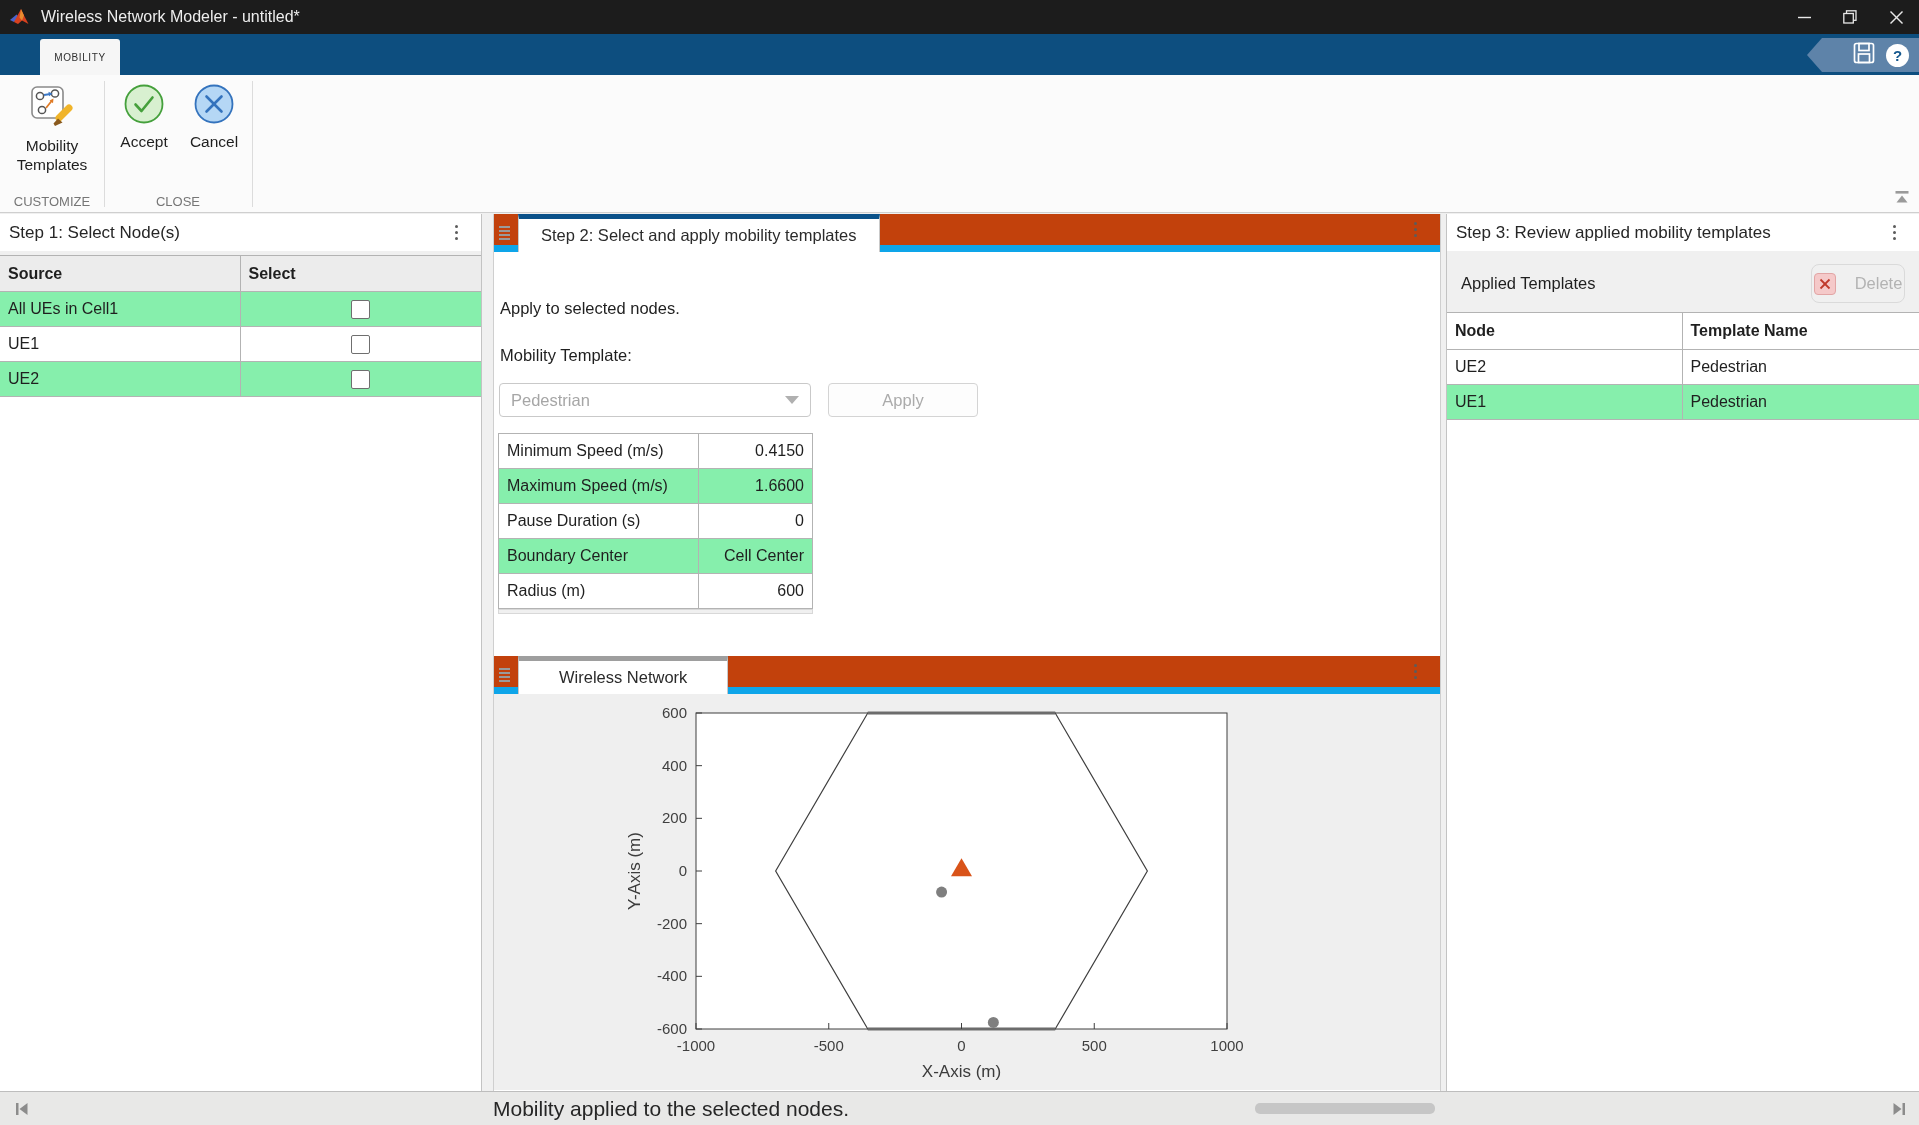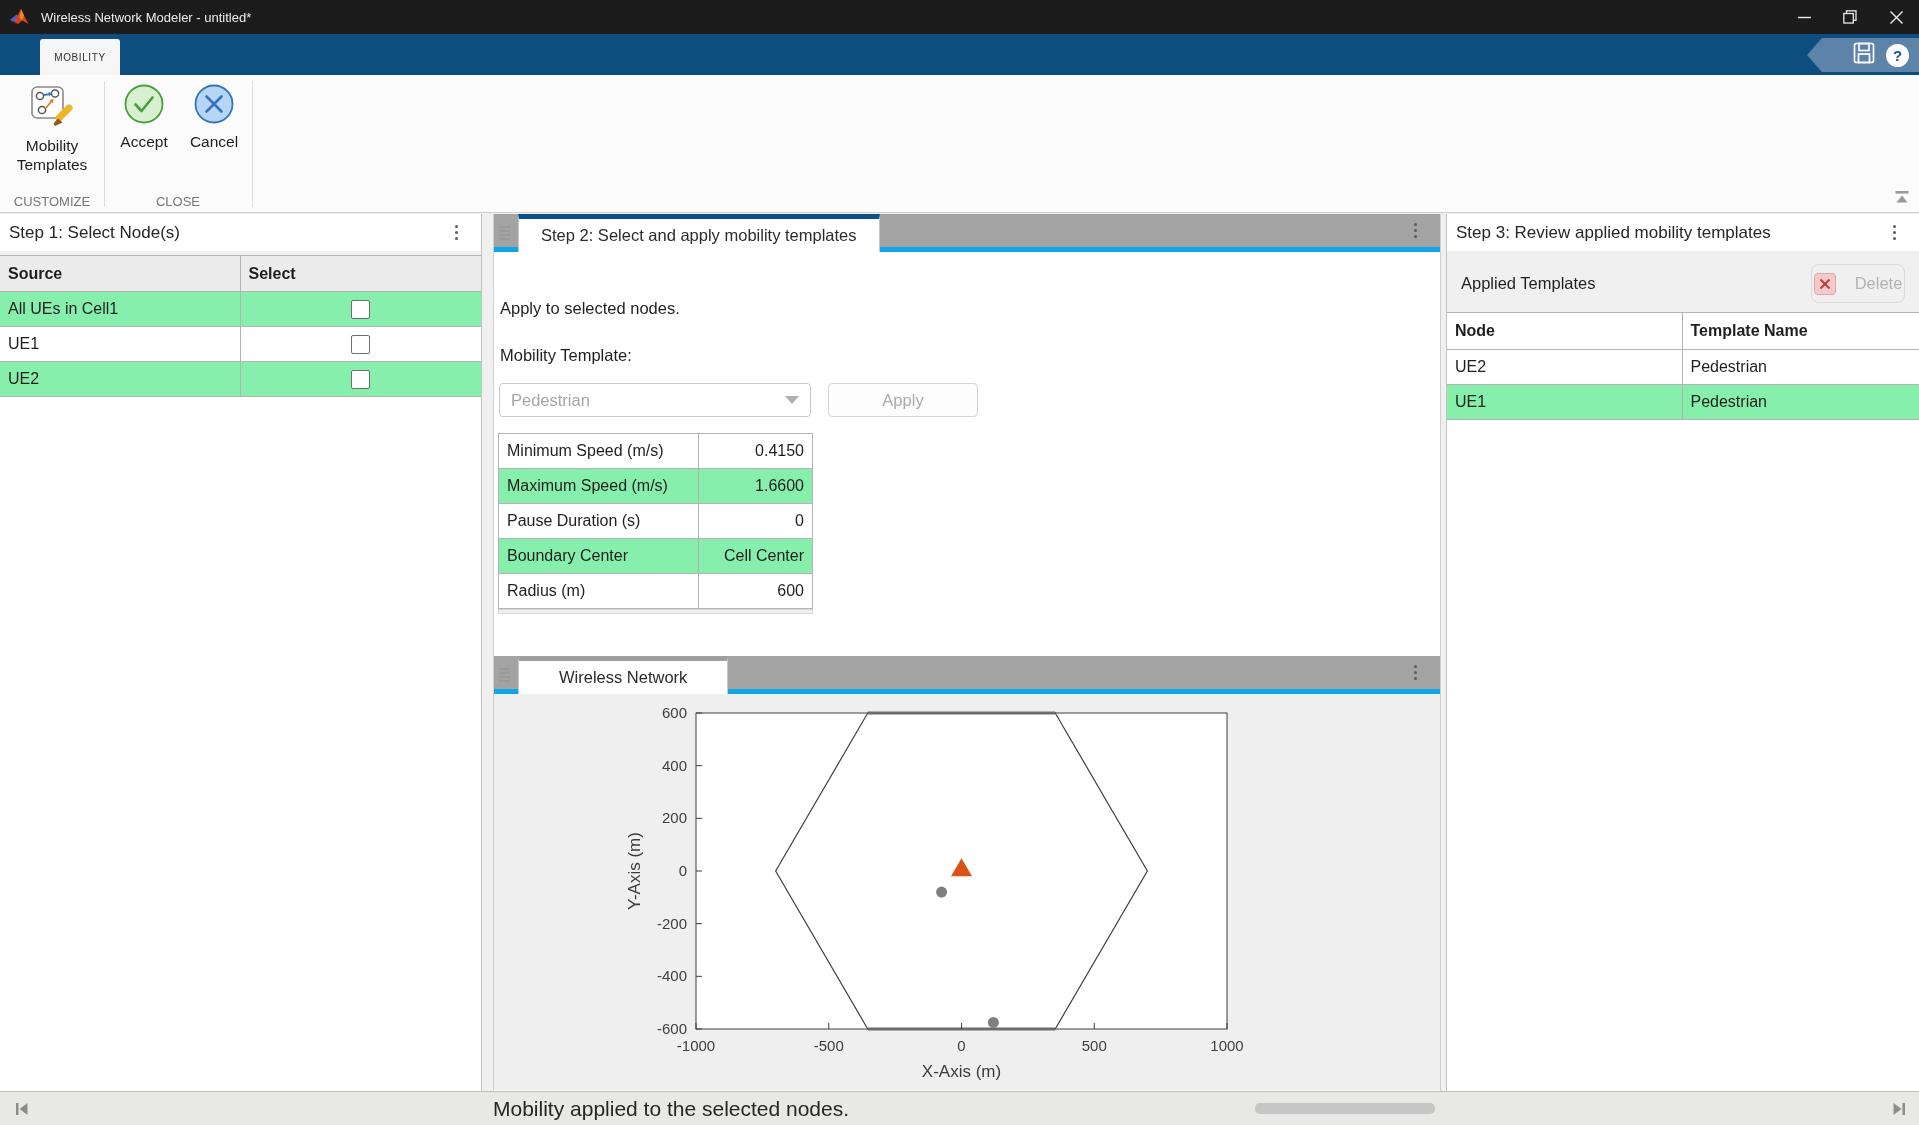--- a/index.html
+++ b/index.html
@@ -4,21 +4,21 @@
 <style>
   html,body{margin:0;padding:0;background:#555;}
   .app{position:relative;width:1919px;height:1125px;overflow:hidden;
        font-family:"Liberation Sans",sans-serif;color:#1a1a1a;cursor:default;
        background:#f0f0f0;-webkit-font-smoothing:antialiased;}
 
   
   .titlebar{position:absolute;left:0;top:0;width:100%;height:34px;background:#1c1c1c;
             display:flex;align-items:center;}
   .titlebar .logo{margin-left:9px;display:flex;align-items:center;}
-  .titlebar .wtitle{margin-left:10px;color:#ededed;font-size:13px;}
+  .titlebar .wtitle{margin-left:10px;color:#ededed;font-size:16px;}
   .wincontrols{position:absolute;right:0;top:0;height:34px;display:flex;}
   .winbtn{width:46px;height:34px;display:flex;align-items:center;justify-content:center;}
 
   
   .ribbonrow{position:absolute;left:0;top:34px;width:100%;height:41px;background:#0d4e7f;}
   .ribbontab{position:absolute;left:40px;top:5px;height:36px;width:80px;background:#f6f6f6;
              border-radius:3px 3px 0 0;display:flex;align-items:center;justify-content:center;
              font-size:10px;letter-spacing:.6px;color:#2f2f2f;}
   .quickaccess{position:absolute;right:0;top:4px;height:34px;width:112px;background:#5e83a9;
                clip-path:polygon(15px 0,100% 0,100% 100%,15px 100%,0 50%);
@@ -56,21 +56,21 @@
 
   
   .step1{left:0;width:482px;border-right:1px solid #c3c3c3;}
   .step1 table.grid th:first-child,.step1 table.grid td:first-child{border-left:none;}
   .step1 table.grid th:last-child,.step1 table.grid td:last-child{border-right:none;}
 
   
   .step2wrap{position:absolute;left:493px;top:0;width:948px;height:100%;}
   .subpanel{position:absolute;left:0;width:948px;background:#fff;border-left:1px solid #cfcfcf;
             border-right:1px solid #cfcfcf;box-sizing:border-box;}
-  .tabstrip{position:relative;height:38px;background:#a3a3a3;border-bottom:5px solid #0ea5e9;box-sizing:border-box;}
+  .tabstrip{position:relative;height:38px;background:#c2410c;border-bottom:7px solid #0ea5e9;box-sizing:border-box;}
   .draghandle{position:absolute;left:5px;top:9px;width:14px;height:20px;display:flex;flex-direction:column;
               justify-content:center;gap:2px;}
   .draghandle i{height:2px;width:11px;background:#9a9a9a;display:block;}
   .doctab{position:absolute;left:24px;top:0;height:38px;background:#fff;border-left:1px solid #c9c9c9;
           border-right:1px solid #c9c9c9;border-top:5px solid #0a5189;box-sizing:border-box;
           display:flex;align-items:center;padding:0 22px;font-size:16.5px;color:#2b2b2b;}
   .doctab.inactive-indicator{border-top-color:#9e9e9e;}
   .s2body{position:relative;background:#fff;}
   .s2text{position:absolute;left:6px;font-size:16.5px;color:#1f1f1f;}
   .dropdown{position:absolute;left:5px;top:131px;width:312px;height:34px;border:1px solid #c9c9c9;

